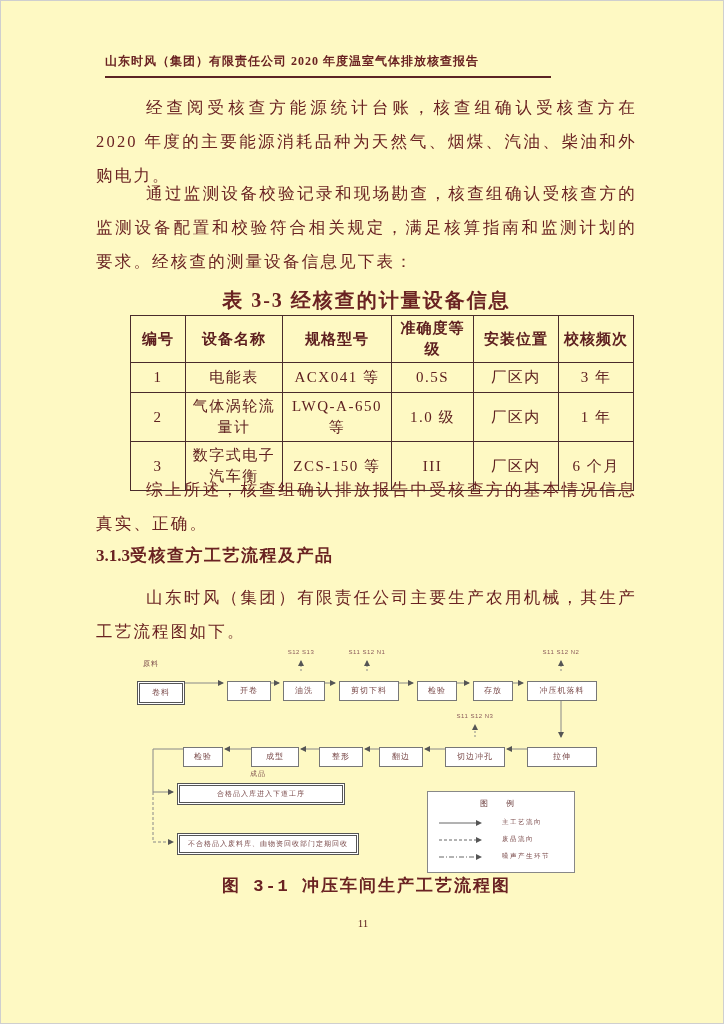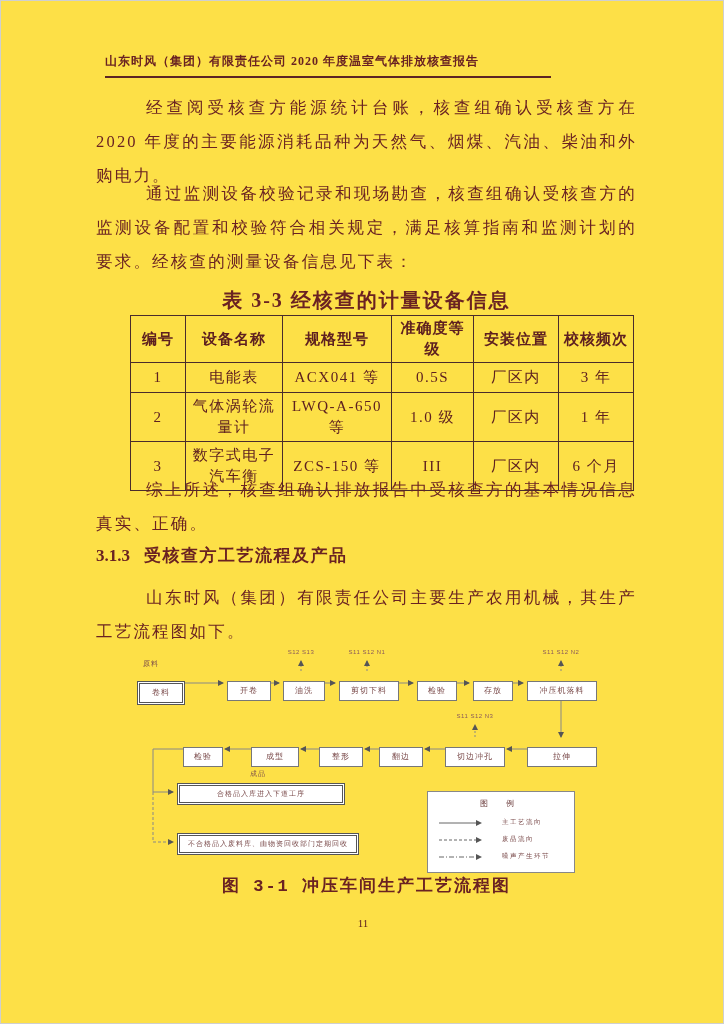--- a/index.html
+++ b/index.html
@@ -1,16 +1,16 @@
 <!DOCTYPE html>
 <html><head>
 <meta charset="utf-8">
 <style>
   html,body{margin:0;padding:0;background:#e9e9e9;}
-  .page{position:relative;width:724px;height:1024px;background:#fde047;
+  .page{position:relative;width:724px;height:1024px;background:#fef9c3;
         border:1px solid #cfcfcf;box-sizing:border-box;overflow:hidden;
         font-family:"Liberation Serif","DejaVu Serif",serif;color:#6a2222;}
   
   .hdr{position:absolute;left:104px;top:52px;width:446px;font-size:12px;
        letter-spacing:1px;font-weight:bold;padding-bottom:6px;
        border-bottom:2px solid #5c2424;}
   
   .para{position:absolute;left:95px;width:541px;font-size:16.5px;line-height:34px;
         letter-spacing:2.2px;text-align:justify;text-indent:50px;}
   .p1{top:90px;}  .p2{top:176px;}  .p3{top:472px;}  .p4{top:580px;}
@@ -18,21 +18,21 @@
   .tbl-title{position:absolute;left:95px;top:286px;width:541px;text-align:center;
              font-weight:bold;font-size:20px;letter-spacing:2px;}
   table.meters{position:absolute;left:129px;top:314px;border-collapse:collapse;
                table-layout:fixed;width:503px;font-size:15px;color:#5e2020;}
   table.meters td,table.meters th{border:1.6px solid #4a2c2c;text-align:center;
                vertical-align:middle;padding:2px 2px;letter-spacing:1.5px;line-height:21px;}
   table.meters th{font-weight:bold;height:30px;letter-spacing:1px;}
   tr.r1{height:30px;} tr.r2{height:49px;} tr.r3{height:49px;}
   
   .sec{position:absolute;left:95px;top:543px;font-weight:bold;font-size:17px;letter-spacing:1.5px;}
-  .sec .num{margin-right:14px;letter-spacing:0;text-align:right;}
+  .sec .num{letter-spacing:0;text-align:right;}
   
   .fc{position:absolute;left:128px;top:646px;width:480px;height:224px;
       font-family:"Liberation Sans","DejaVu Sans",sans-serif;color:#7a4a4a;}
   .fc svg.conn{position:absolute;left:0;top:0;}
   .fbox{position:absolute;height:18px;line-height:18px;border:1px solid #777;
         background:#fff;font-size:8px;letter-spacing:1px;text-align:center;margin-top:8px;}
   .fbox.em{border:3px double #555;}
   .fnote{position:absolute;font-size:6px;letter-spacing:0.5px;text-align:center;color:#8a5a5a;}
   .flab{position:absolute;font-size:7px;letter-spacing:1px;color:#7a4a4a;}
   .outbox{position:absolute;height:16px;line-height:16px;border:3px double #555;

